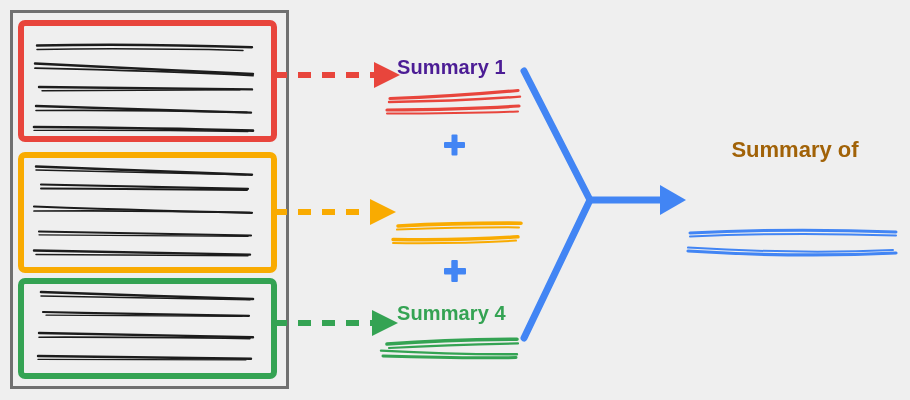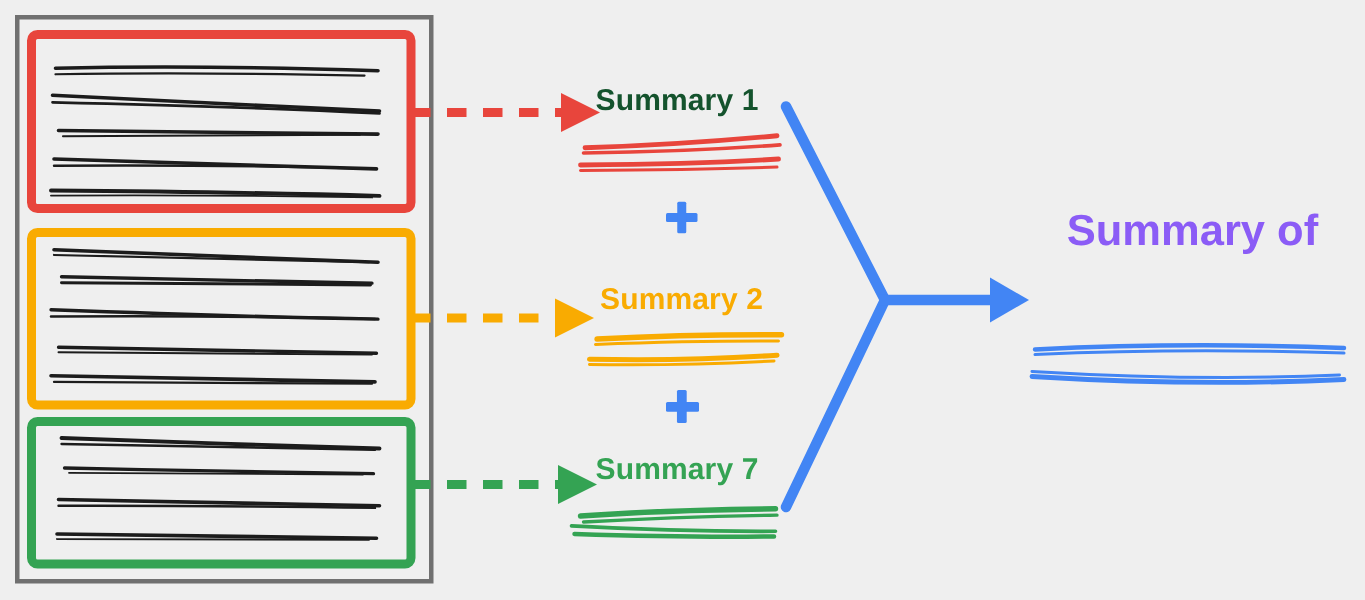--- a/index.html
+++ b/index.html
@@ -30,26 +30,26 @@
     font-family: "Liberation Sans", sans-serif;
     white-space: nowrap;
     line-height: 1.06;
     user-select: none;
   }
   .summary-label {
     font-size: 20px;
     font-weight: 700;
     letter-spacing: 0.1px;
   }
-  .sum1 { color: #14532d; left: 397px; top: 57px; }
+  .sum1 { color: #4c1d95; left: 397px; top: 57px; }
   .sum2 { color: #f9ab01; left: 400px; top: 190px; }
   .sum3 { color: #34a353; left: 397px; top: 303px; }
   .sos {
-    color: #8b5cf6;
-    font-size: 29px;
+    color: #a16207;
+    font-size: 22px;
     font-weight: 700;
     left: 700px;
     top: 137px;
     text-align: center;
     width: 190px;
     line-height: 1.22;
   }
 </style>
 </head>
 <body>
@@ -157,21 +157,20 @@
 
     <g fill="#4285f4">
       <rect x="444" y="268" width="22" height="6.5" rx="1"></rect>
       <rect x="451.3" y="260" width="6.5" height="22" rx="1"></rect>
     </g>
 
   </svg>
 
   <div class="label summary-label sum1">Summary 1</div>
 
-  <div class="label summary-label sum2">Summary 2</div>
 
-  <div class="label summary-label sum3">Summary 7</div>
+  <div class="label summary-label sum3">Summary 4</div>
 
   <div class="label sos">
     <div>Summary of</div>
   </div>
 
 </div>
 
 </body></html>

